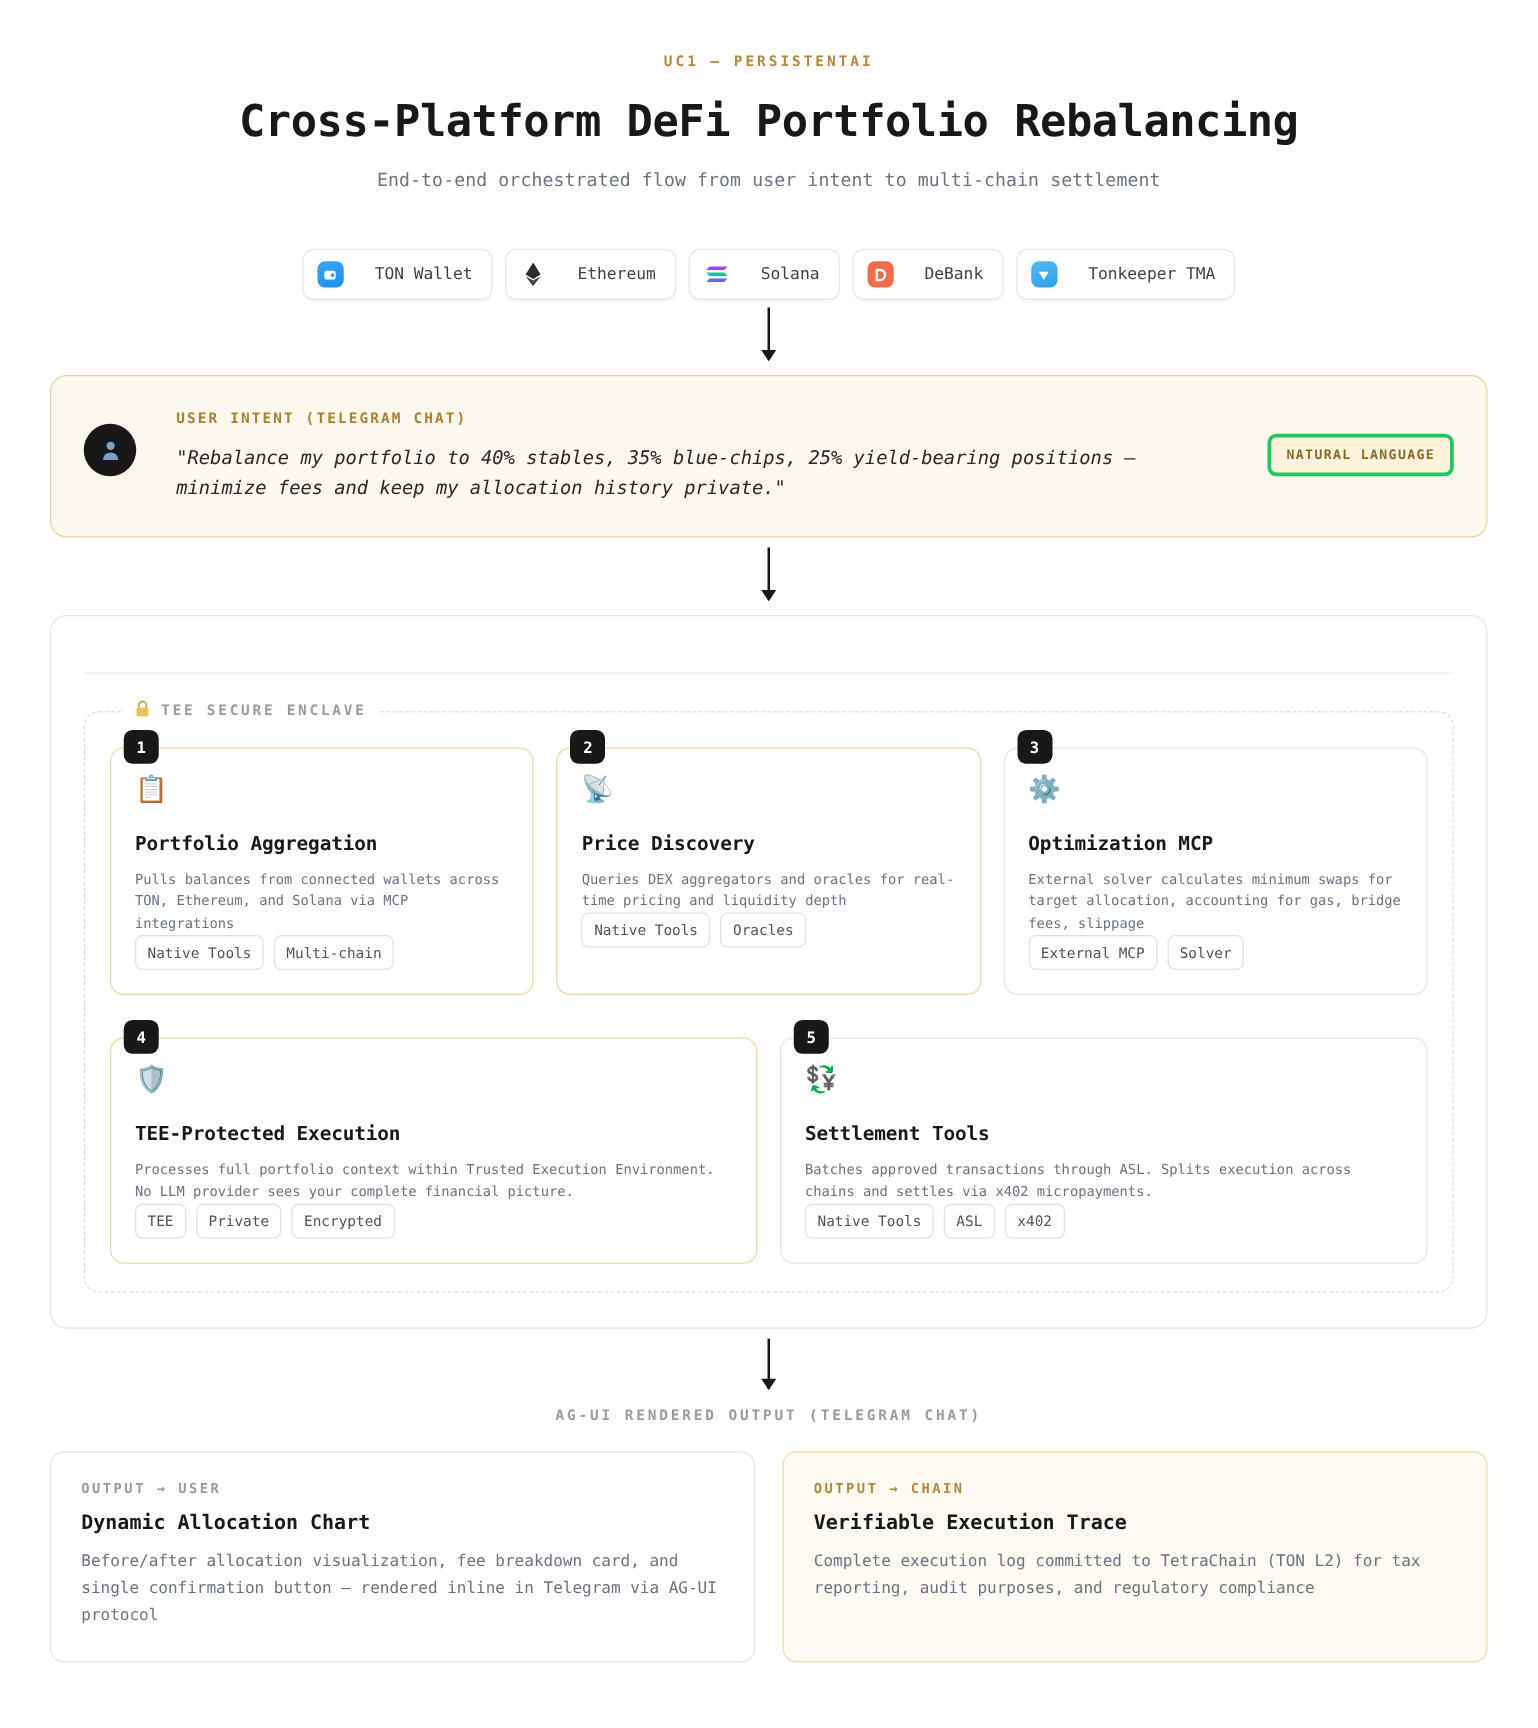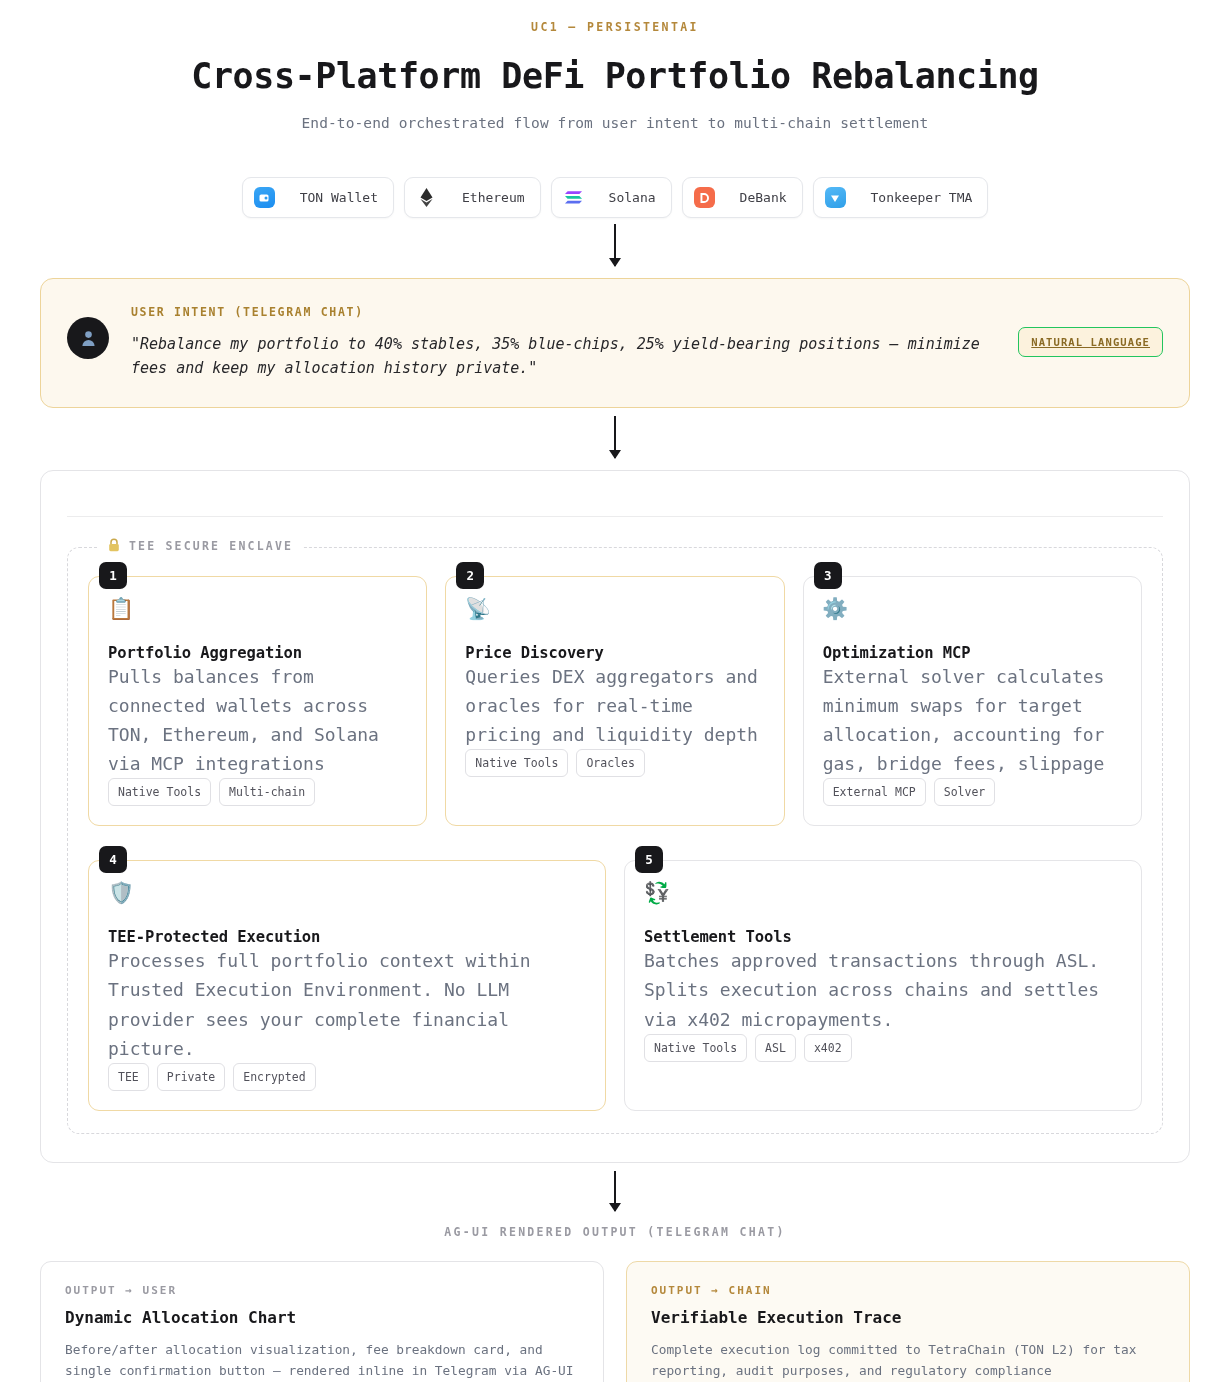--- a/index.html
+++ b/index.html
@@ -13,21 +13,21 @@
 
   .page { width: 1230px; margin: 0 auto; position: relative; }
 
   
   .eyebrow {
     text-align: center;
     font-size: 11.5px;
     letter-spacing: 2.4px;
     font-weight: 700;
     color: #b4883b;
-    padding-top: 20px;
+    padding-top: 42px;
   }
   .title {
     text-align: center;
     font-size: 35px;
     font-weight: 700;
     letter-spacing: -0.4px;
     color: #18181b;
     margin-top: 22px;
   }
   .subtitle {
@@ -96,21 +96,21 @@
 
   
   .intent-card {
     margin: 0 40px;
     border: 1.5px solid #edd49a;
     background: #fdf8ee;
     border-radius: 13px;
     padding: 24px 26px 26px 26px;
     display: flex;
     align-items: flex-start;
-    gap: 22px;
+    gap: 32px;
   }
   .avatar {
     width: 42px; height: 42px;
     border-radius: 50%;
     background: #18181b;
     display: flex; align-items: center; justify-content: center;
     flex: 0 0 auto;
     margin-top: 14px;
     font-size: 21px;
   }
@@ -125,30 +125,29 @@
     margin-top: 13px;
     font-size: 15px;
     font-style: italic;
     color: #27272a;
     line-height: 1.62;
     max-width: 900px;
   }
   .pill-nl {
     flex: 0 0 auto;
     align-self: center;
-    border: 1px solid #22c55e;
+    border: 3px solid #22c55e;
     background: #fcf2dd;
     color: #8a6a24;
     border-radius: 7px;
     font-size: 10.5px;
     letter-spacing: 1.1px;
     font-weight: 700;
     padding: 8px 12px;
     white-space: nowrap;
-    text-decoration: underline;
   }
 
   
   .engine {
     margin: 0 40px;
     border: 1px solid #e4e4e7;
     border-radius: 13px;
     padding: 24px 26px 28px 26px;
     background: #fff;
   }
@@ -240,21 +239,22 @@
   }
   .step-emoji { font-size: 21px; line-height: 1; height: 25px; }
   .step-title {
     margin-top: 20px;
     font-size: 15.5px;
     font-weight: 700;
     color: #18181b;
     letter-spacing: -0.1px;
   }
   .step-desc {
-    font-size: 18px;
+    margin-top: 11px;
+    font-size: 11px;
     line-height: 1.62;
     color: #6b7280;
   }
   .tags { display: flex; gap: 8px; margin-top: 0; flex-wrap: wrap; }
   .tag {
     border: 1px solid #e0e0e4;
     border-radius: 6px;
     background: #fff;
     font-size: 11.5px;
     color: #52525b;

